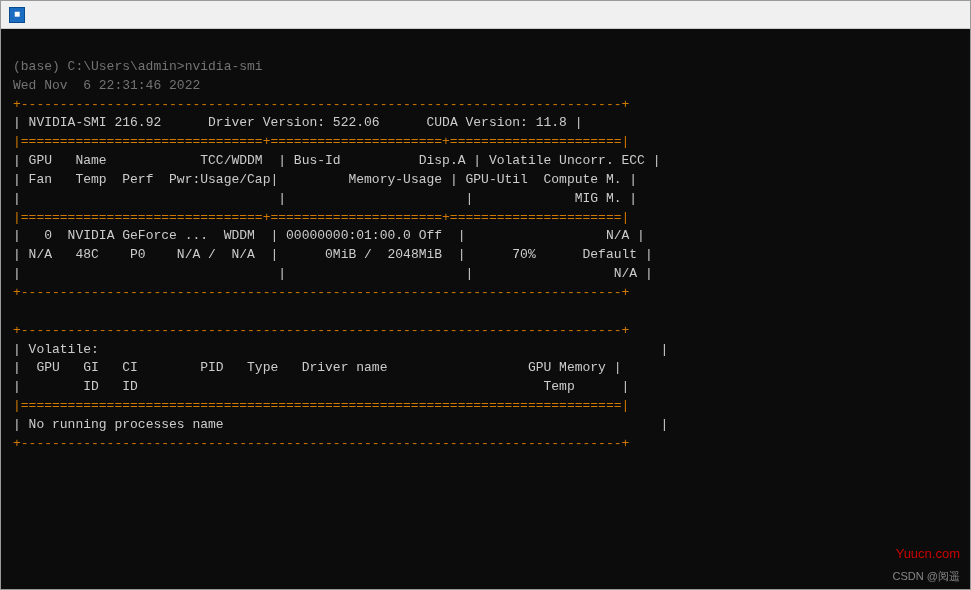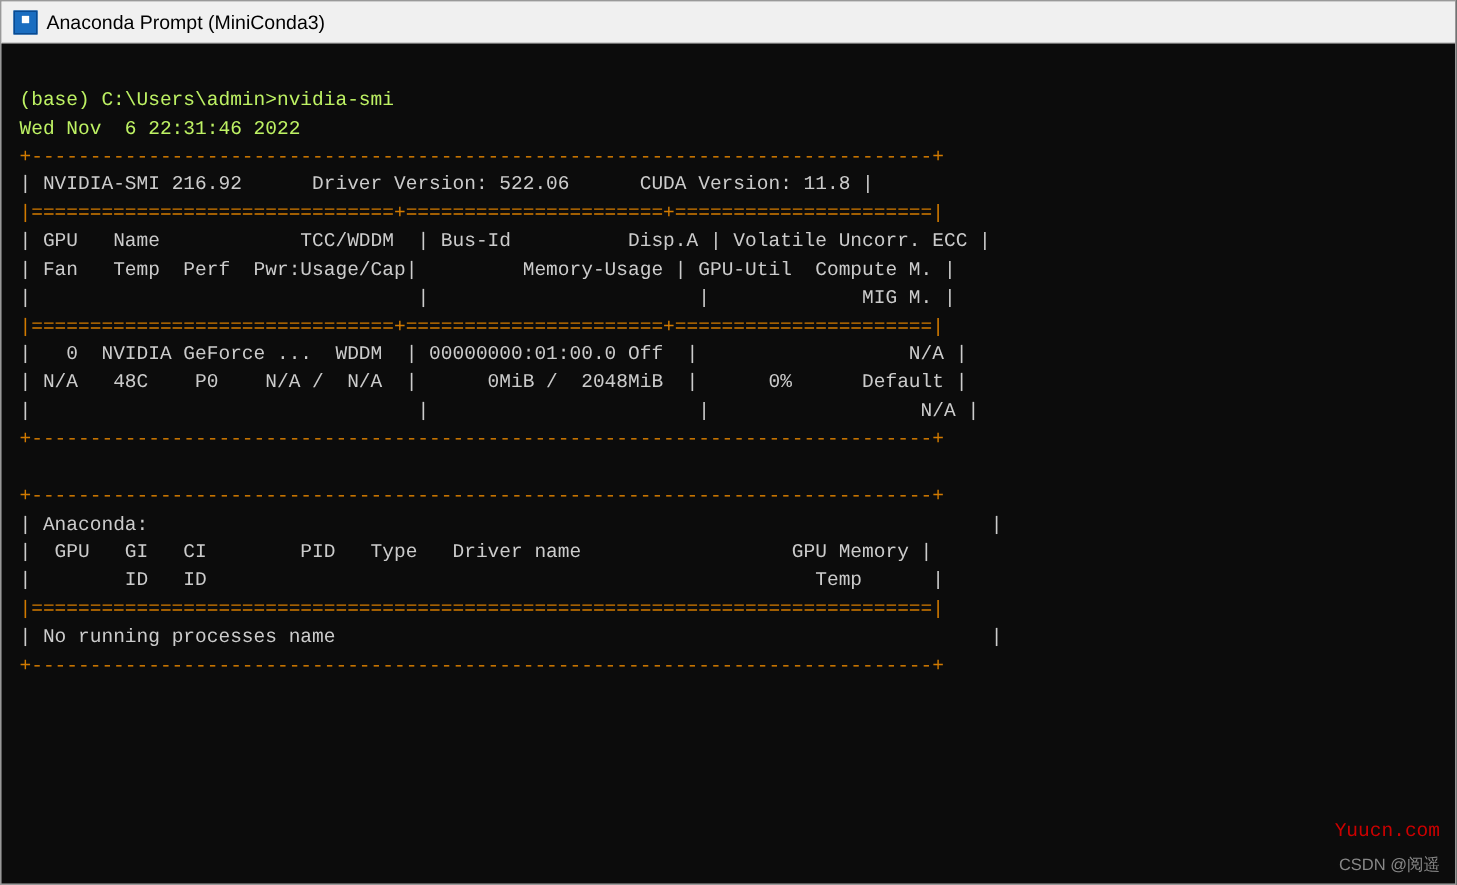--- a/index.html
+++ b/index.html
@@ -56,21 +56,21 @@
     .terminal {
       background: #0c0c0c;
       color: #cccccc;
       flex: 1;
       padding: 10px 12px;
       overflow: hidden;
       position: relative;
     }
 
     .prompt-line {
-      color: #bef264;
+      color: #737373;
       margin-bottom: 2px;
       white-space: pre;
     }
 
     .terminal-content {
       white-space: pre;
       line-height: 1.45;
     }
 
     .dashed-line {
@@ -88,61 +88,60 @@
     .gpu-row {
       color: #cccccc;
     }
 
     .watermark {
       position: absolute;
       bottom: 28px;
       right: 10px;
       color: #cc0000;
       font-size: 13px;
-      font-family: Liberation Mono, monospace;
+      font-family: Liberation Sans, sans-serif;
     }
 
     .csdn-label {
       position: absolute;
       bottom: 5px;
       right: 10px;
       color: #888;
       font-size: 11px;
       font-family: Arial, sans-serif;
     }
   </style>
 </head>
 <body>
 
 <div class="window">
   <div class="title-bar">
     <div class="title-bar-icon">
       <span>■</span>
     </div>
-    <span class="title-bar-text">Anaconda Prompt (MiniConda3)</span>
   </div>
 
   <div class="terminal">
     <div class="terminal-content">
 <span class="prompt-line">(base) C:\Users\admin&gt;nvidia-smi</span>
 <span class="prompt-line">Wed Nov  6 22:31:46 2022</span>
 <span class="dashed-line">+-----------------------------------------------------------------------------+</span>
 <span class="header-row">| <span>NVIDIA-SMI 216.92      Driver Version: 522.06      CUDA Version: 11.8</span> |</span>
 <span class="dashed-line">|===============================+======================+======================|</span>
 <span class="header-row">|<span> GPU   Name            TCC/WDDM  | Bus-Id          Disp.A | Volatile Uncorr. ECC</span> |</span>
 <span class="header-row">|<span> Fan   Temp  Perf  Pwr:Usage/Cap|         Memory-Usage | GPU-Util  Compute M.</span> |</span>
 <span class="header-row">|<span>                                 |                       |             MIG M.</span> |</span>
 <span class="double-line">|===============================+======================+======================|</span>
 <span class="gpu-row">|<span>   0  NVIDIA GeForce ...  WDDM  | 00000000:01:00.0 Off  |                  N/A</span> |</span>
-<span class="gpu-row">|<span> N/A   48C    P0    N/A /  N/A  |      0MiB /  2048MiB  |      0%      Default</span> |</span>
+<span class="gpu-row">|<span> N/A   48C    P0    N/A /  N/A  |      0MiB /  2048MiB  |      70%      Default</span> |</span>
 <span class="gpu-row">|<span>                                 |                       |                  N/A</span> |</span>
 <span class="dashed-line">+-----------------------------------------------------------------------------+</span>
 
 <span class="dashed-line">+-----------------------------------------------------------------------------+</span>
-<span class="header-row">| <span>Anaconda:</span>                                                                        |</span>
+<span class="header-row">| <span>Volatile:</span>                                                                        |</span>
 <span class="header-row">|<span>  GPU   GI   CI        PID   Type   Driver name                  GPU Memory</span> |</span>
 <span class="header-row">|<span>        ID   ID                                                    Temp</span>      |</span>
 <span class="double-line">|=============================================================================|</span>
 <span class="header-row">|<span> No running processes name</span>                                                        |</span>
 <span class="dashed-line">+-----------------------------------------------------------------------------+</span>
     </div>
 
     <div class="watermark">Yuucn.com</div>
     <div class="csdn-label">CSDN @阅遥</div>
   </div>

